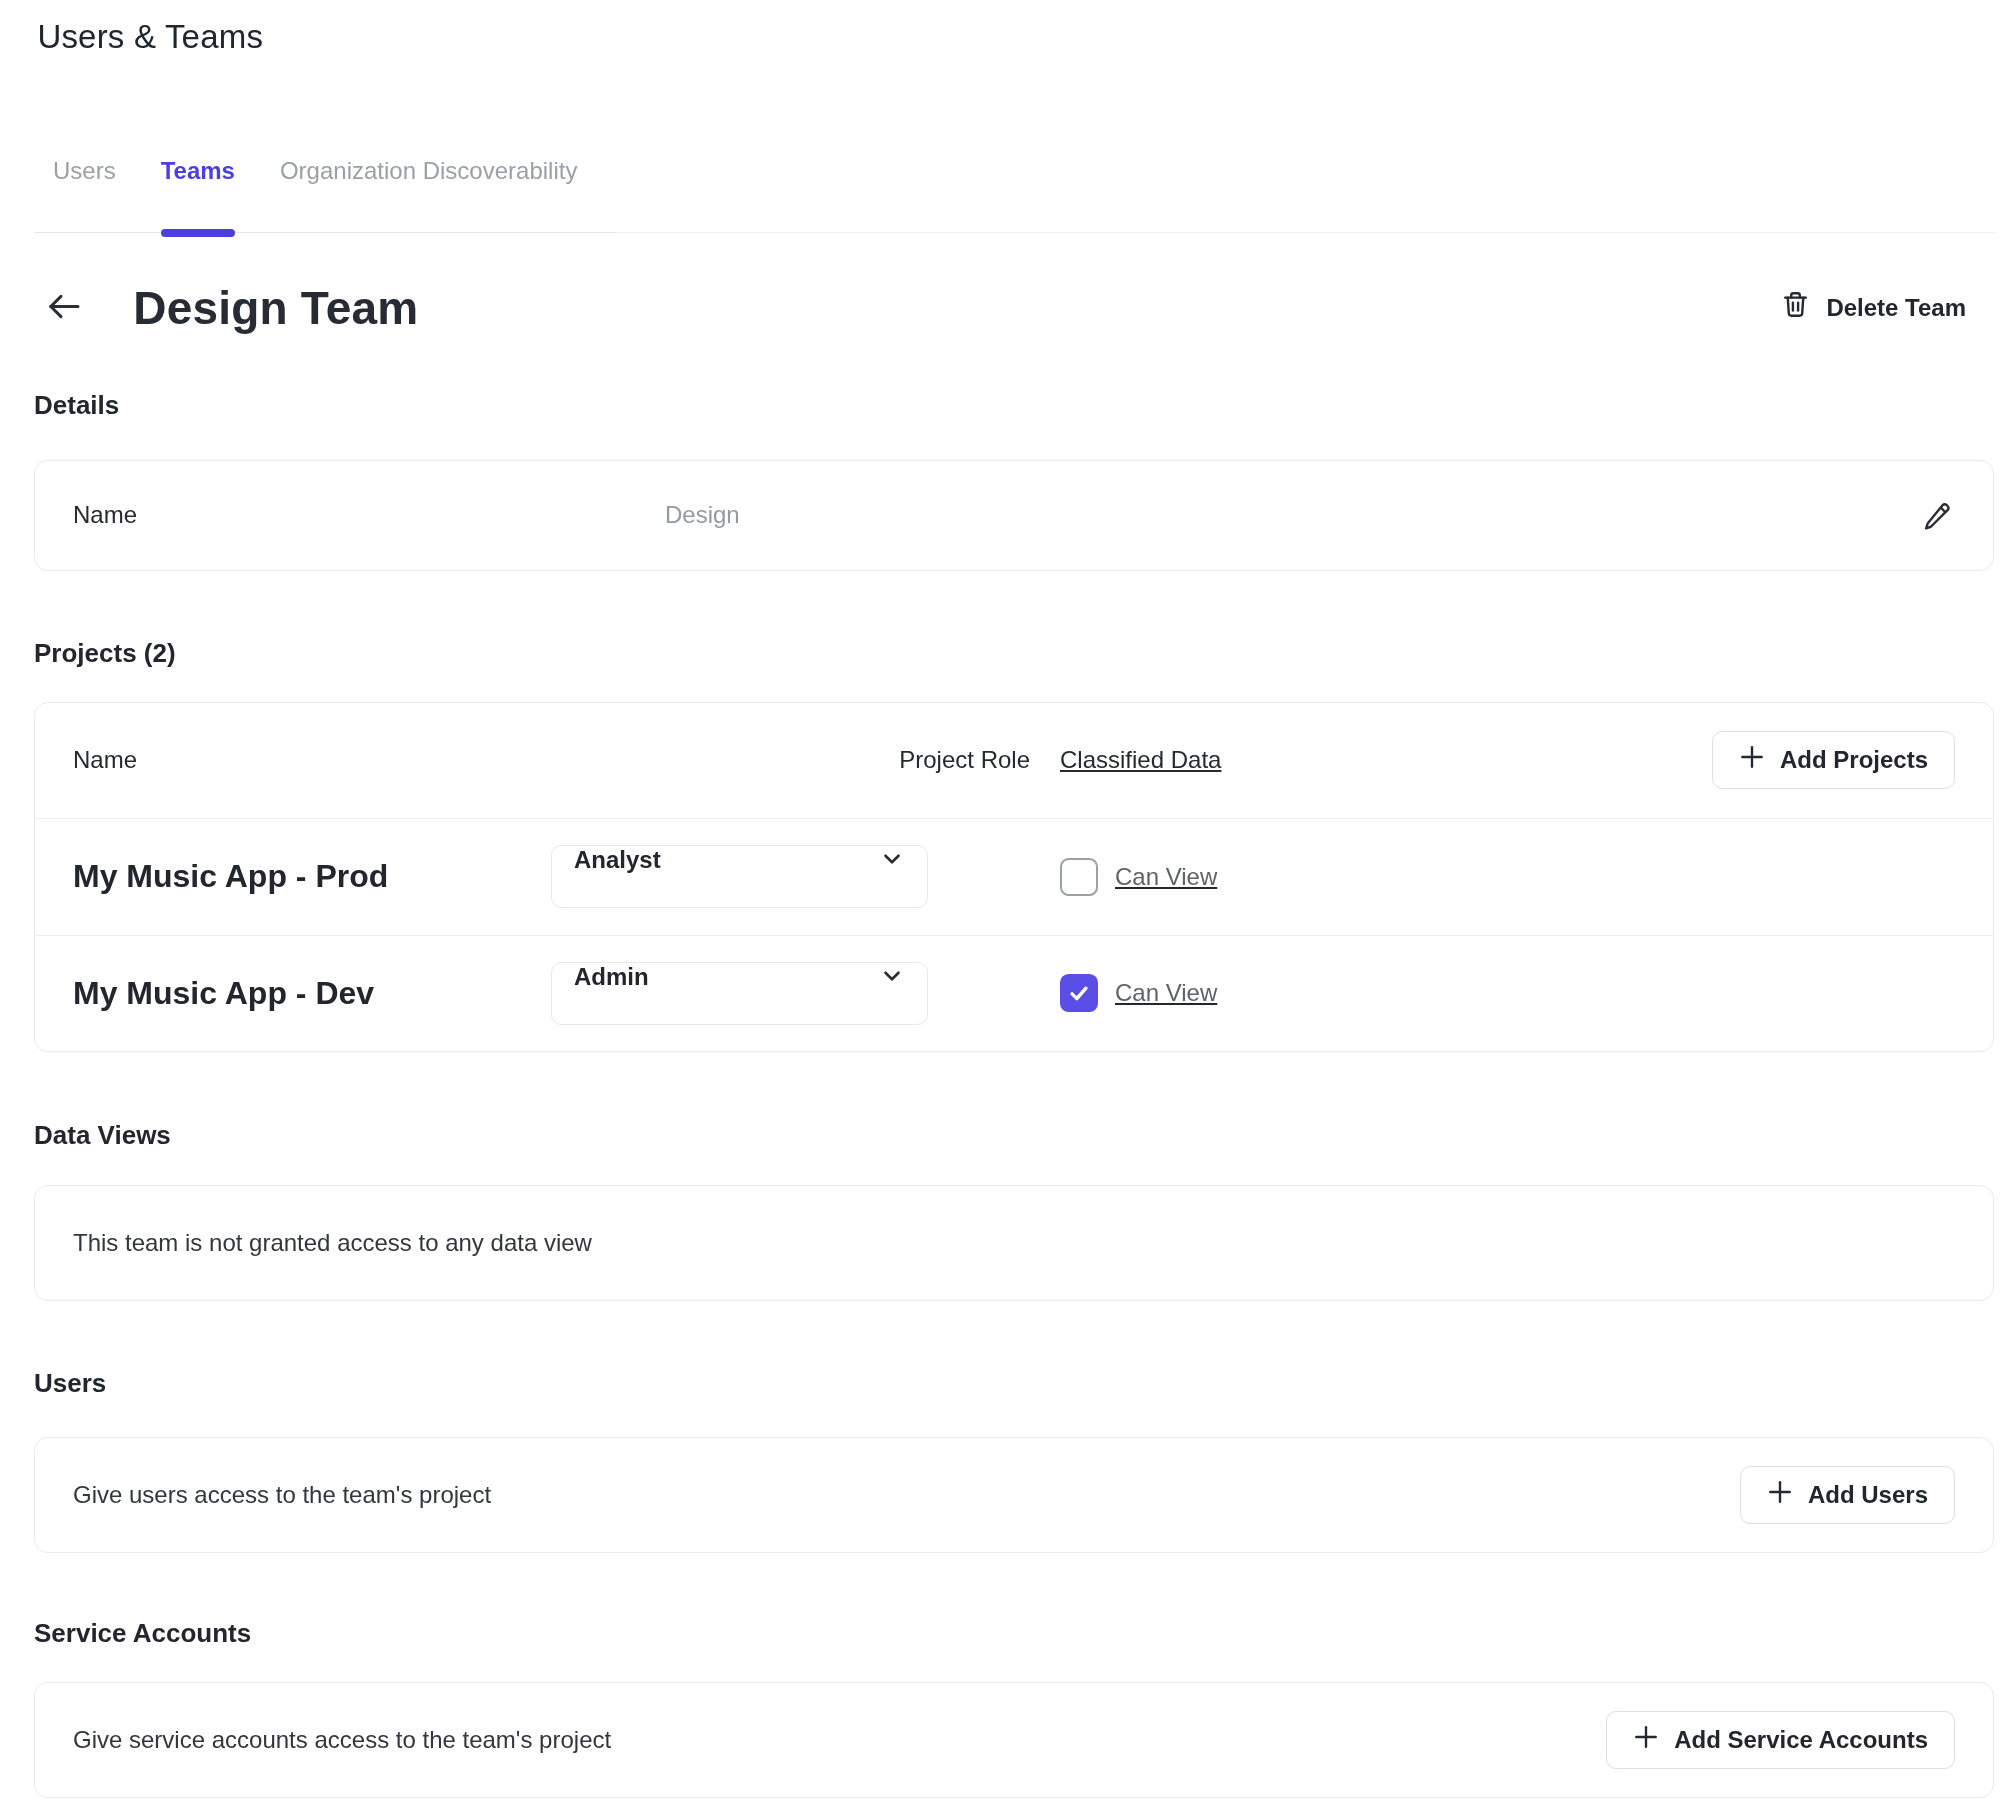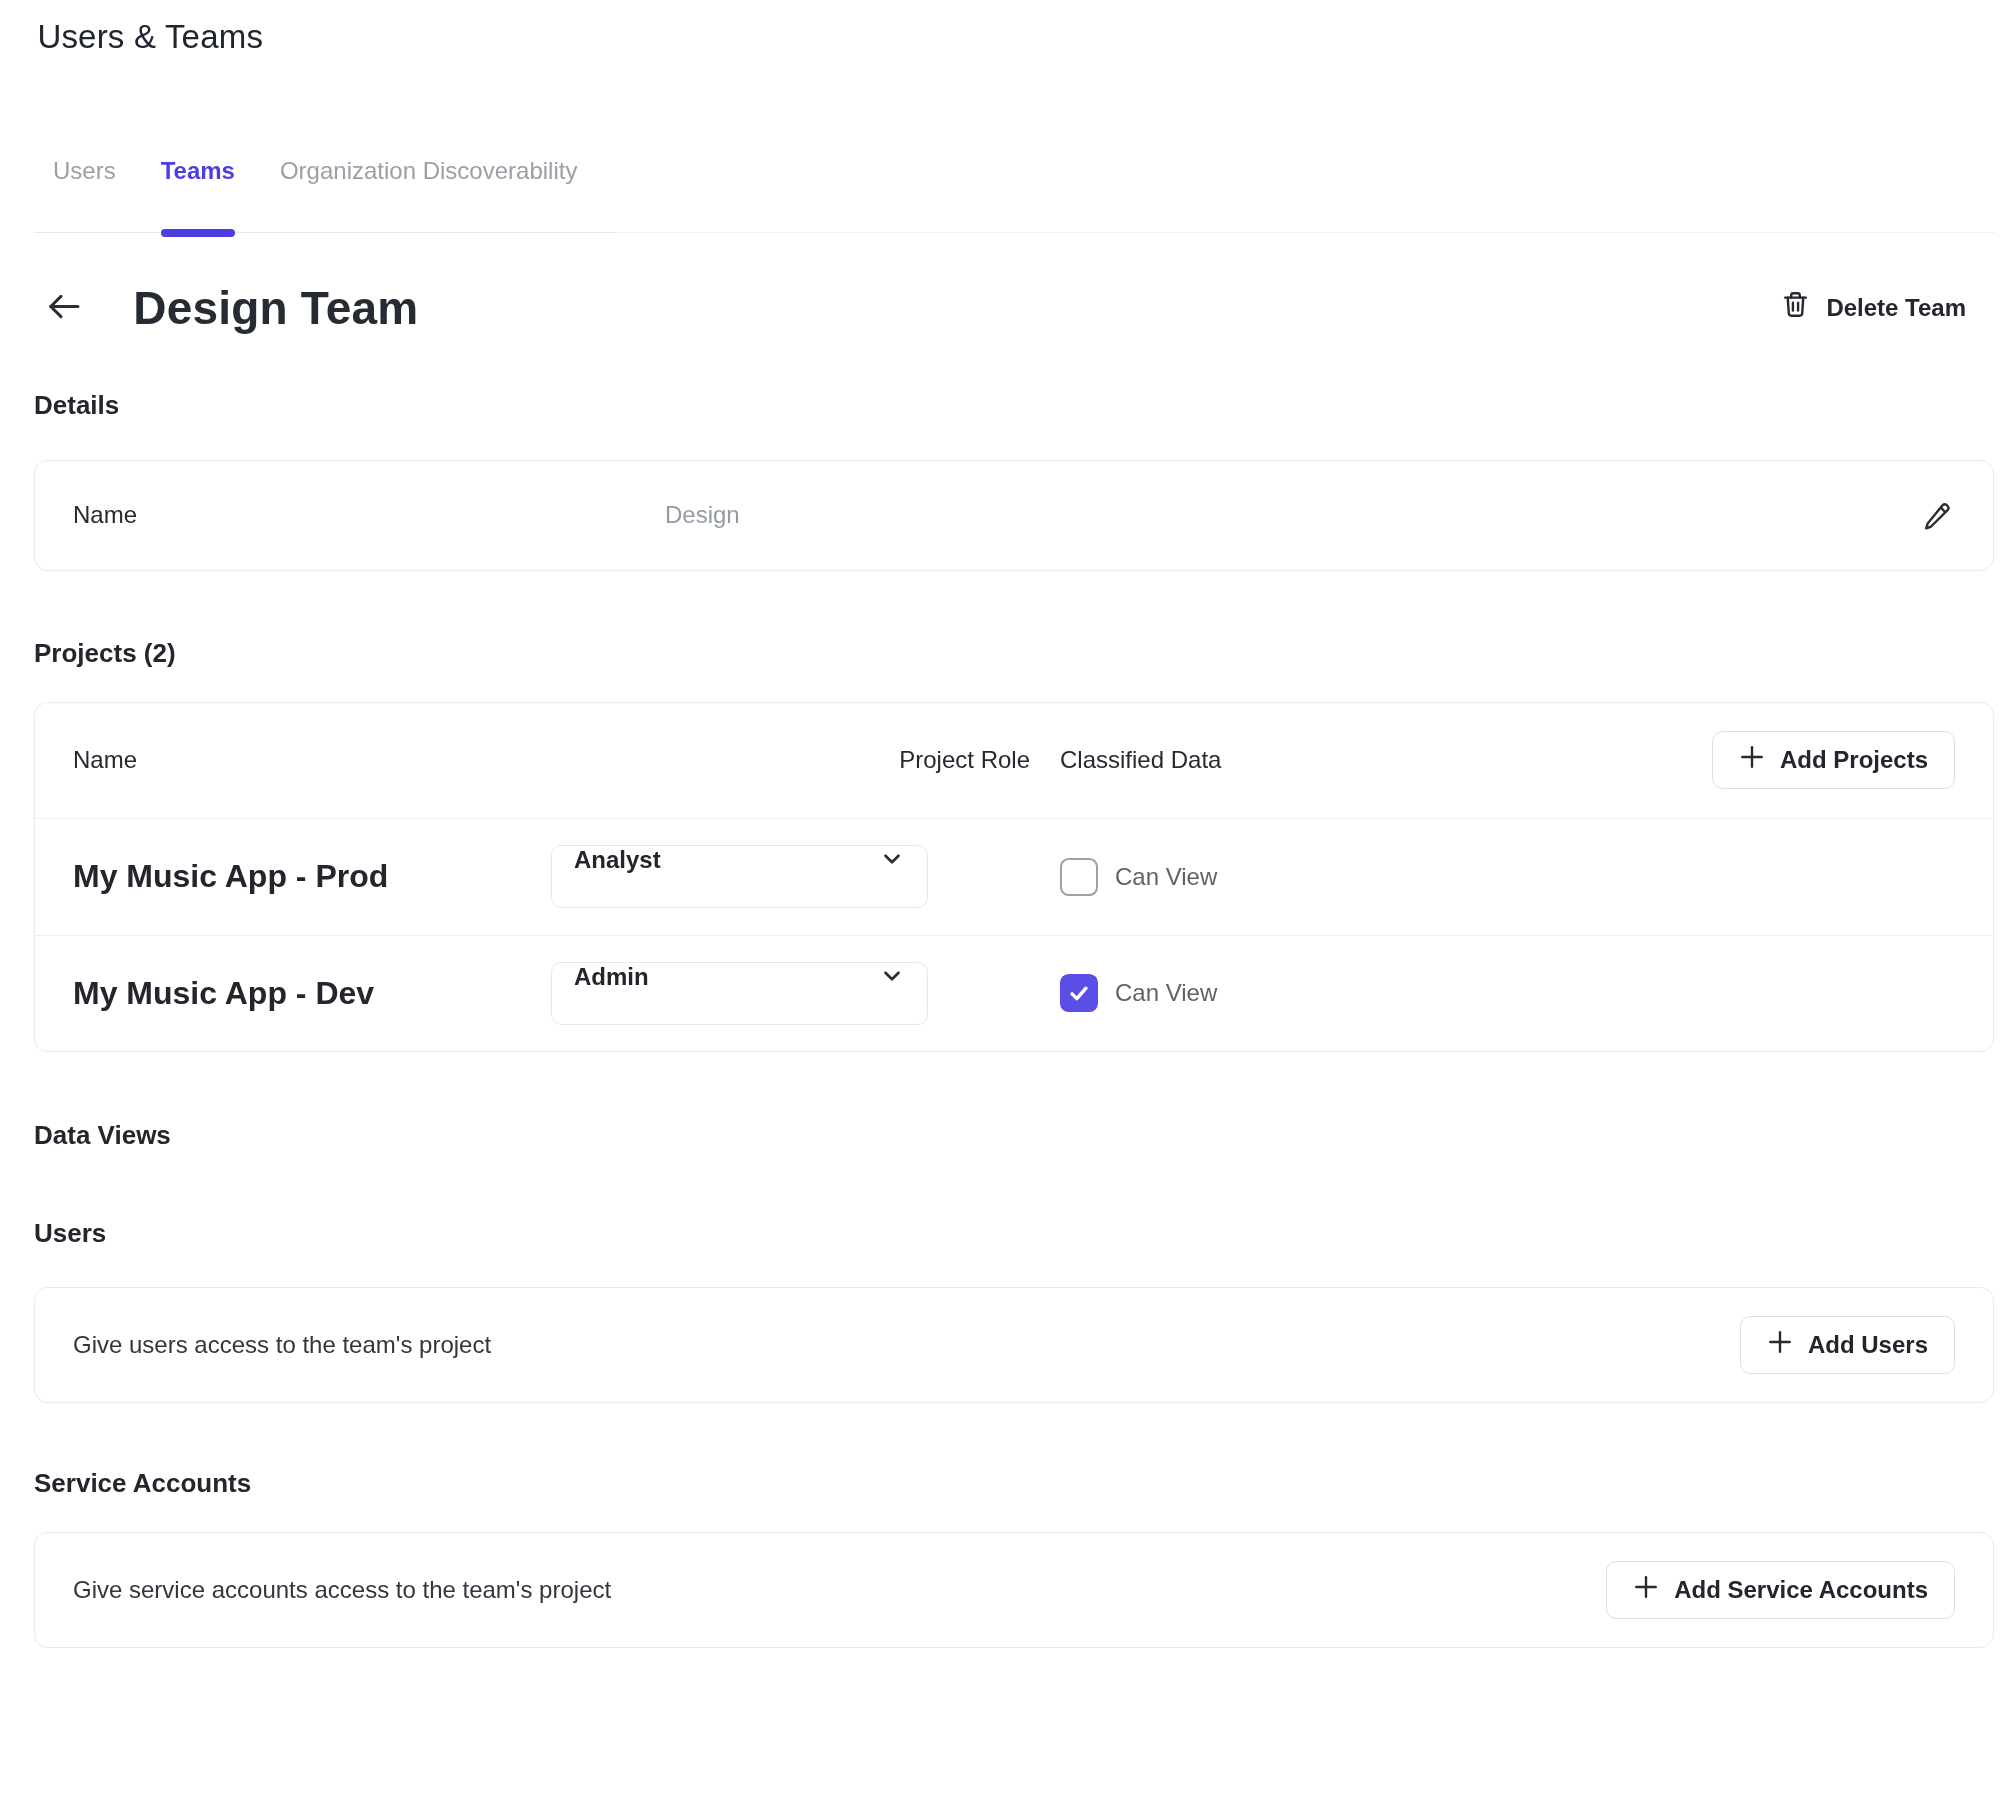--- a/index.html
+++ b/index.html
@@ -64,21 +64,21 @@
   .edit-btn { margin-left:auto; width:36px; height:36px; cursor:pointer; display:flex; align-items:center; justify-content:center; }
   .edit-btn svg { width:34px; height:34px; stroke:#2a2d33; }
 
   
   .projects-card { margin-top:33px; }
   .p-row { display:flex; align-items:center; height:116px; padding:0 38px; }
   .p-row.header { border-bottom:1.7px solid #efeff1; }
   .p-row.body-row + .p-row.body-row { border-top:1.7px solid #efeff1; }
   .col-name { width:478px; flex:none; }
   .col-role { width:479px; flex:none; }
-  .col-classified { flex:1; display:flex; align-items:center; padding-left:30px; }
+  .col-classified { flex:1; display:flex; align-items:center; padding-left:30px;text-decoration:underline; }
   .th { font-size:24px; color:#26292f; }
   .col-role.th-pad { padding-left:17px;text-align:right; }
   .project-name { font-size:32px; font-weight:600; color:#23262c; }
 
   .select {
     width:377px; height:63px; border:1.7px solid #e8e8ea; border-radius:10.3px;
     display:flex; align-items:flex-start; justify-content:space-between;
     padding:0 22px; cursor:pointer; background:#fff;
   }
   .select .sel-value { font-size:24px; font-weight:600; color:#23262c; }
@@ -224,20 +224,23 @@
               </svg>
           </span>
         </div>
         <span class="checkbox-label">Can View</span>
       </div>
     </div>
   </div>
 
   <div class="section-heading h-dataviews">Data Views</div>
 
+  <div class="card msg-card dataviews-card">
+    <div class="msg-text">This team is not granted access to any data view</div>
+  </div>
 
   <div class="section-heading h-users">Users</div>
 
   <div class="card msg-card users-card">
     <div class="msg-text">Give users access to the team's project</div>
     <div class="outline-btn">
       <span>
         <svg viewBox="0 0 24 24" fill="none" stroke-width="2.2" stroke-linecap="round">
             <line x1="12" y1="3" x2="12" y2="21"></line>
             <line x1="3" y1="12" x2="21" y2="12"></line>

